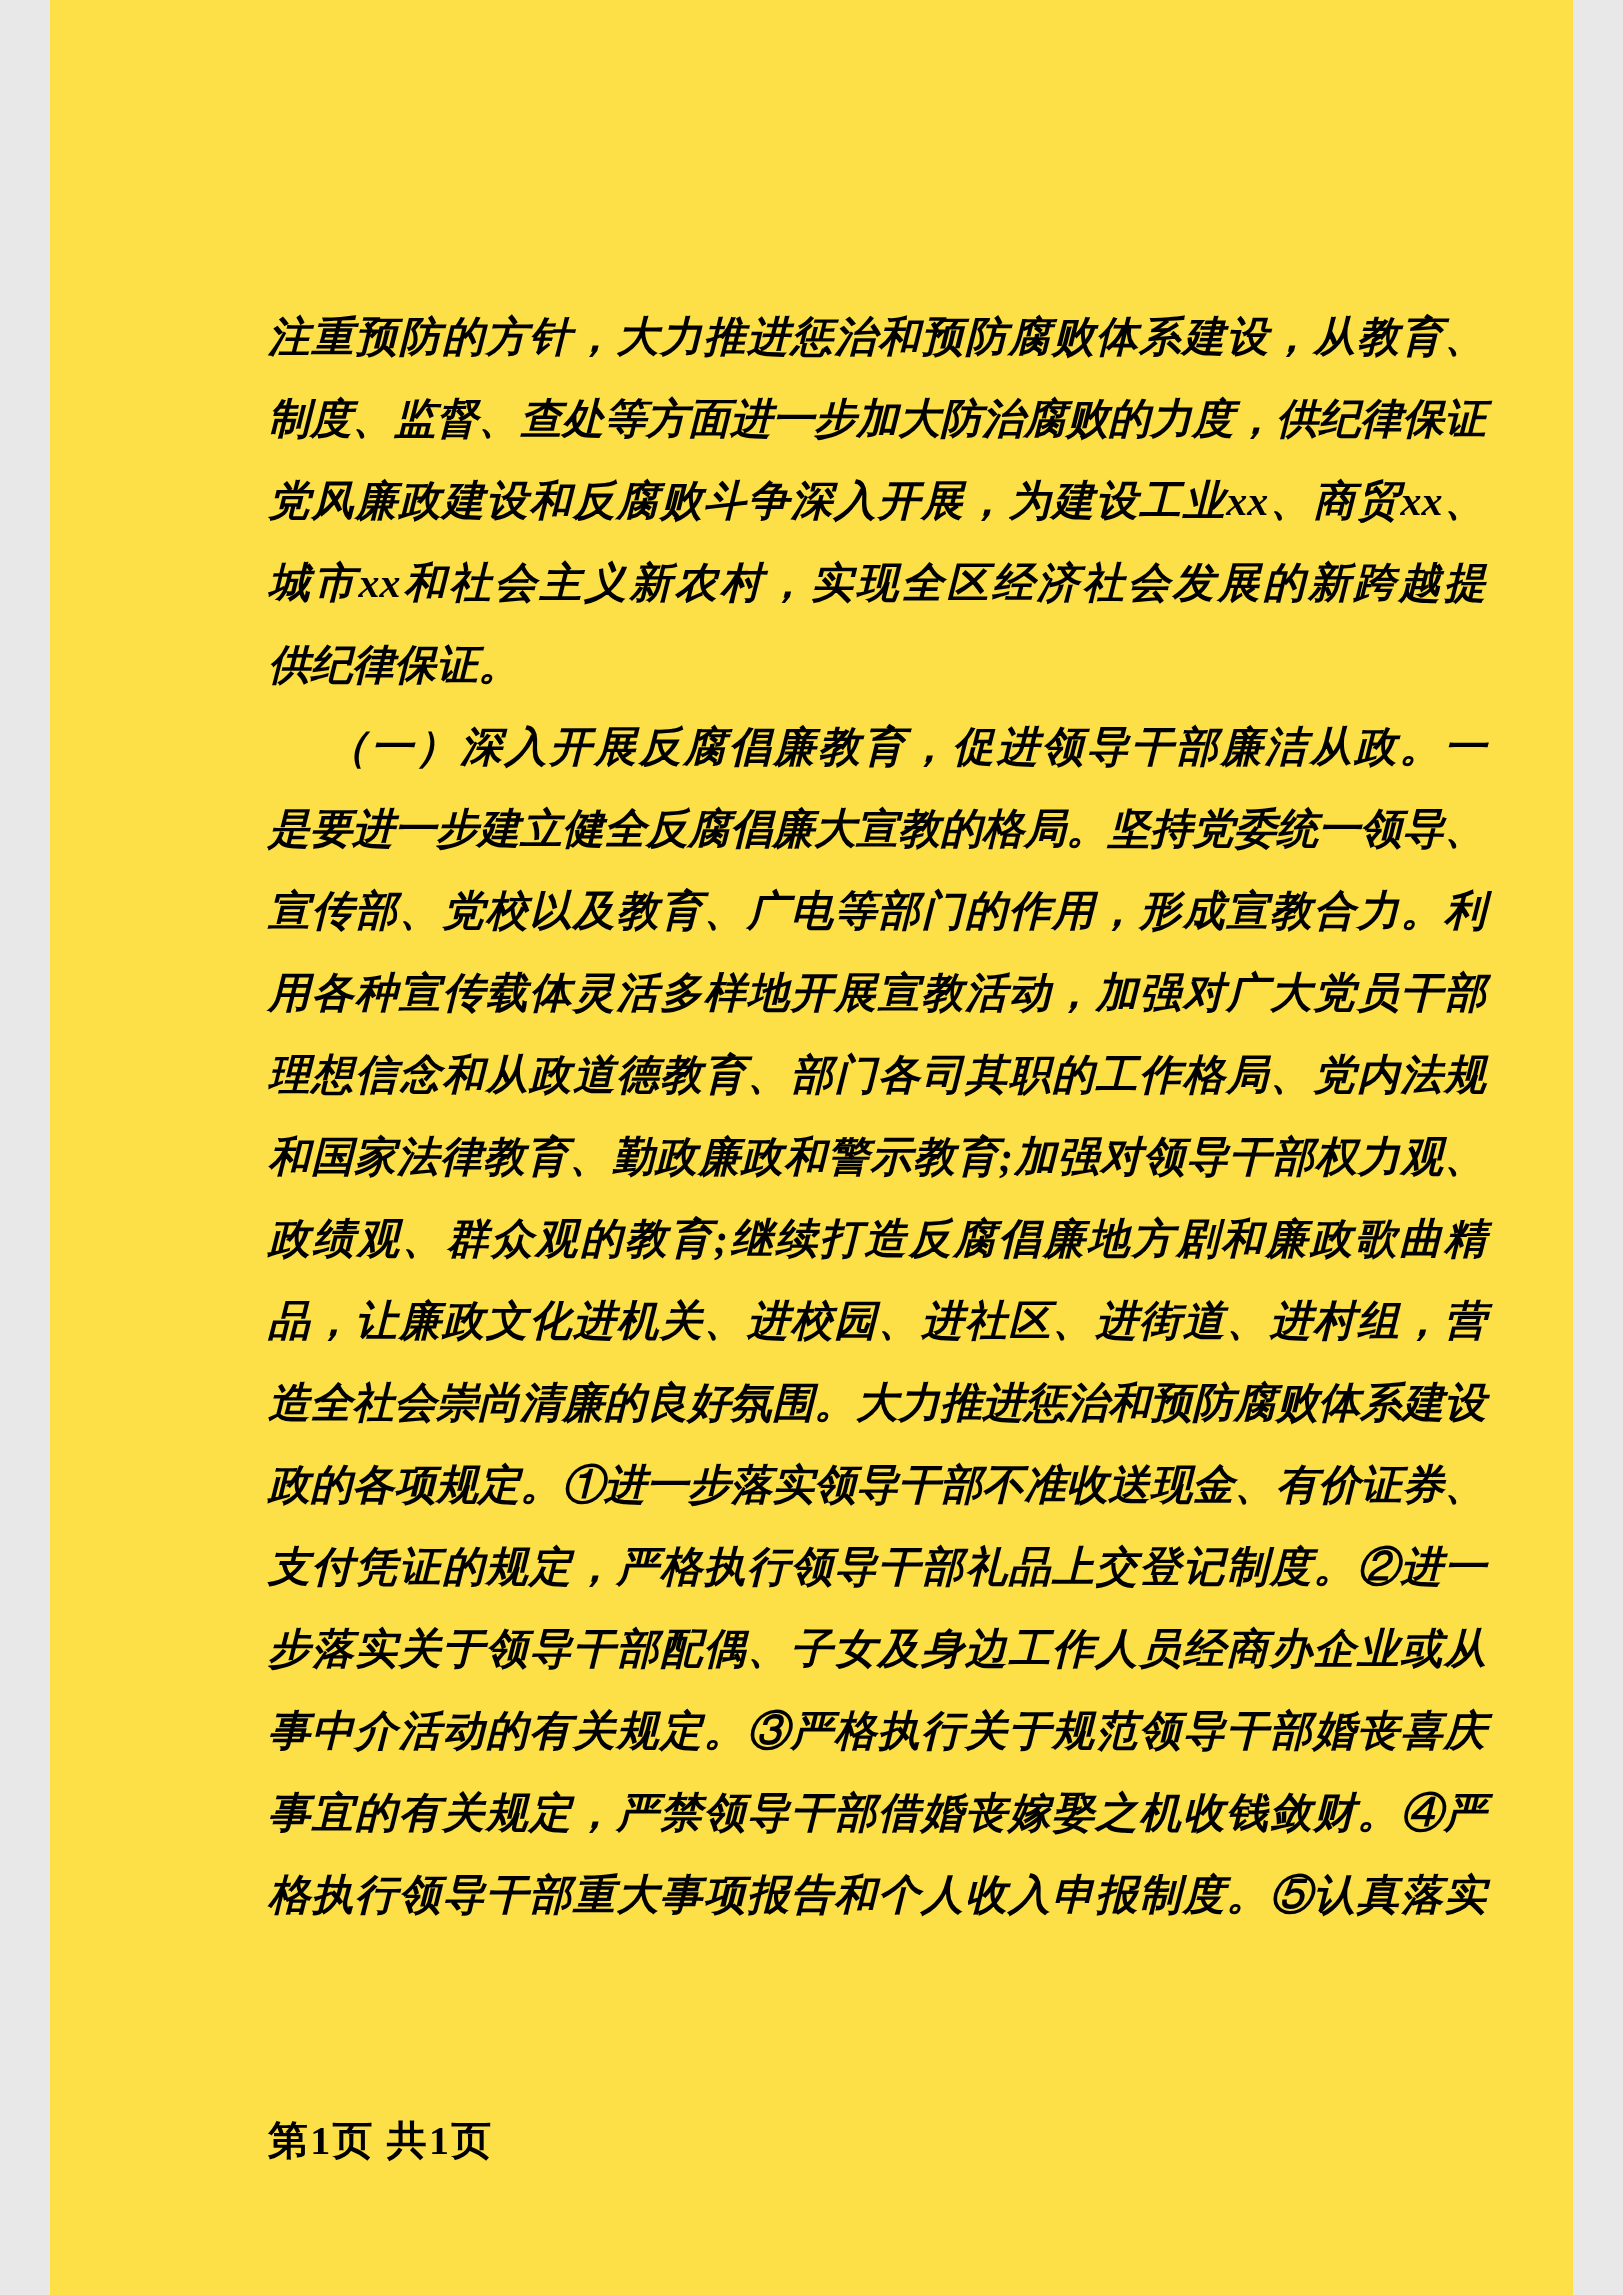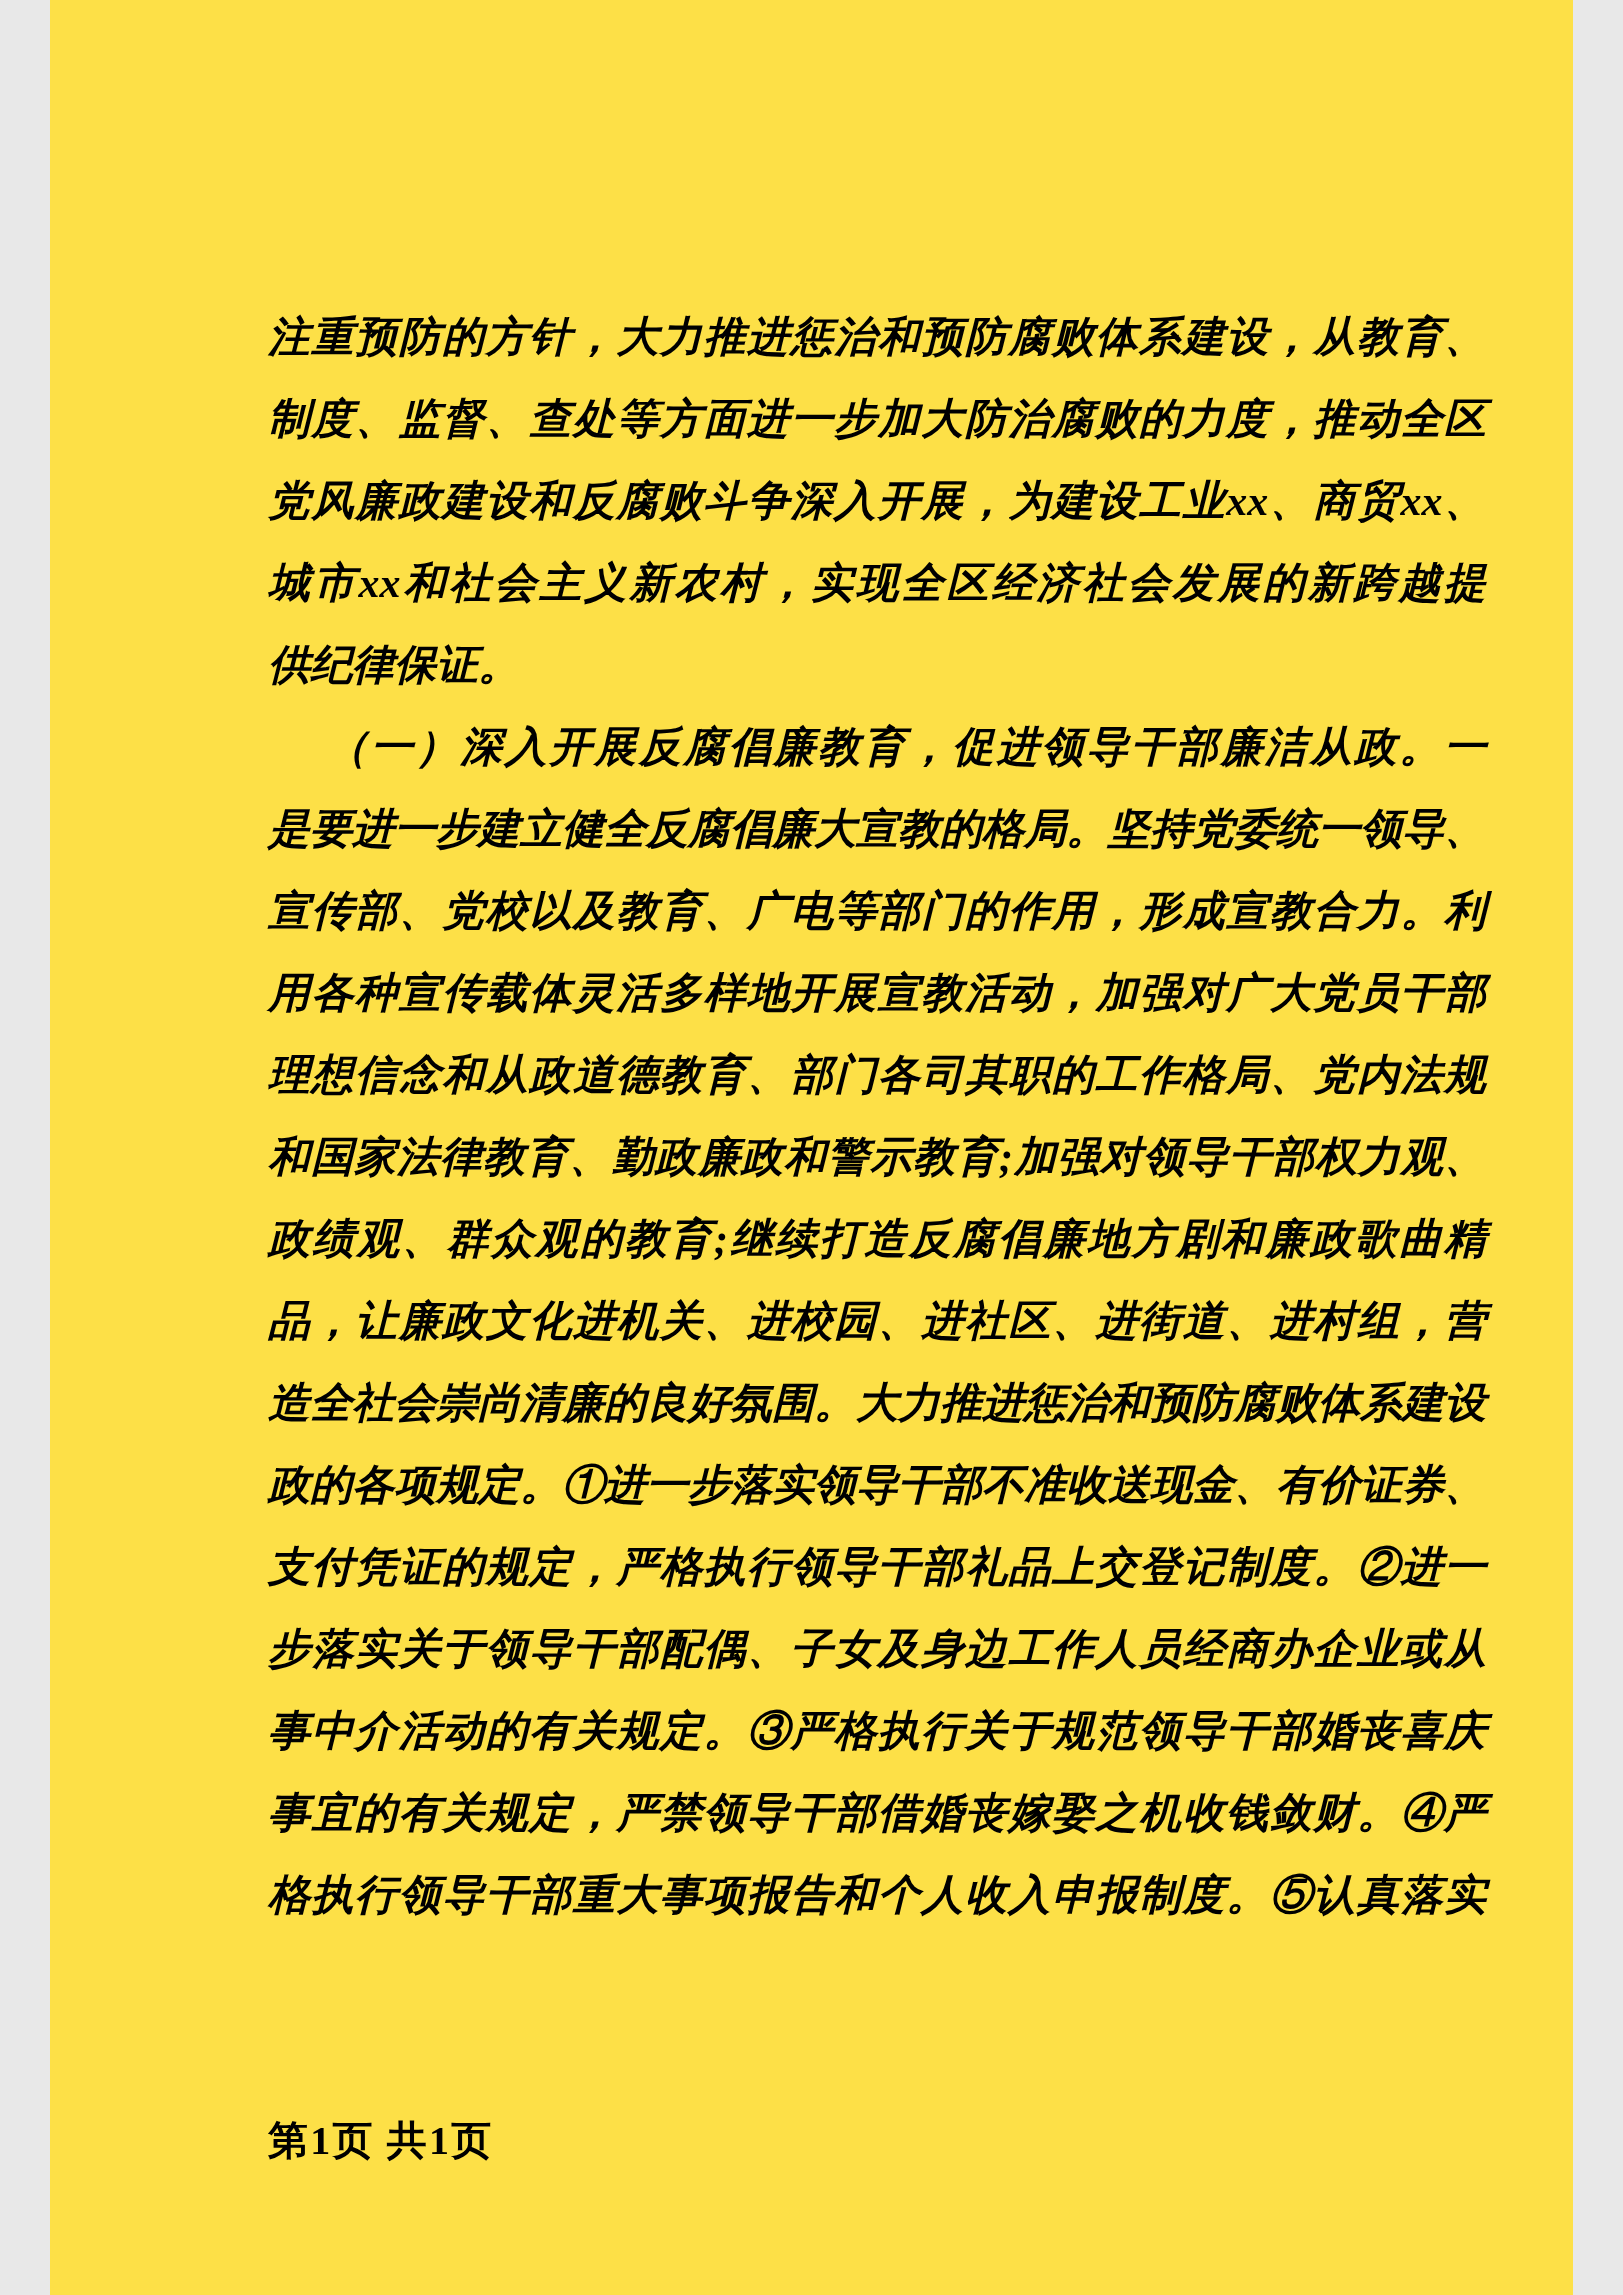--- a/index.html
+++ b/index.html
@@ -56,21 +56,21 @@
     letter-spacing: 2.2px;
     color: #000000;
   }
 </style>
 </head>
 <body>
 
 <div class="page">
   <div class="doc-body">
     <div class="line">注重预防的方针，大力推进惩治和预防腐败体系建设，从教育、</div>
-    <div class="line">制度、监督、查处等方面进一步加大防治腐败的力度，推动全区</div>
+    <div class="line">制度、监督、查处等方面进一步加大防治腐败的力度，供纪律保证</div>
     <div class="line">党风廉政建设和反腐败斗争深入开展，为建设工业xx、商贸xx、</div>
     <div class="line">城市xx和社会主义新农村，实现全区经济社会发展的新跨越提</div>
     <div class="line short">供纪律保证。</div>
     <div class="line indent">（一）深入开展反腐倡廉教育，促进领导干部廉洁从政。一</div>
     <div class="line">是要进一步建立健全反腐倡廉大宣教的格局。坚持党委统一领导、</div>
     <div class="line">宣传部、党校以及教育、广电等部门的作用，形成宣教合力。利</div>
     <div class="line">用各种宣传载体灵活多样地开展宣教活动，加强对广大党员干部</div>
     <div class="line">理想信念和从政道德教育、部门各司其职的工作格局、党内法规</div>
     <div class="line">和国家法律教育、勤政廉政和警示教育;加强对领导干部权力观、</div>
     <div class="line">政绩观、群众观的教育;继续打造反腐倡廉地方剧和廉政歌曲精</div>

